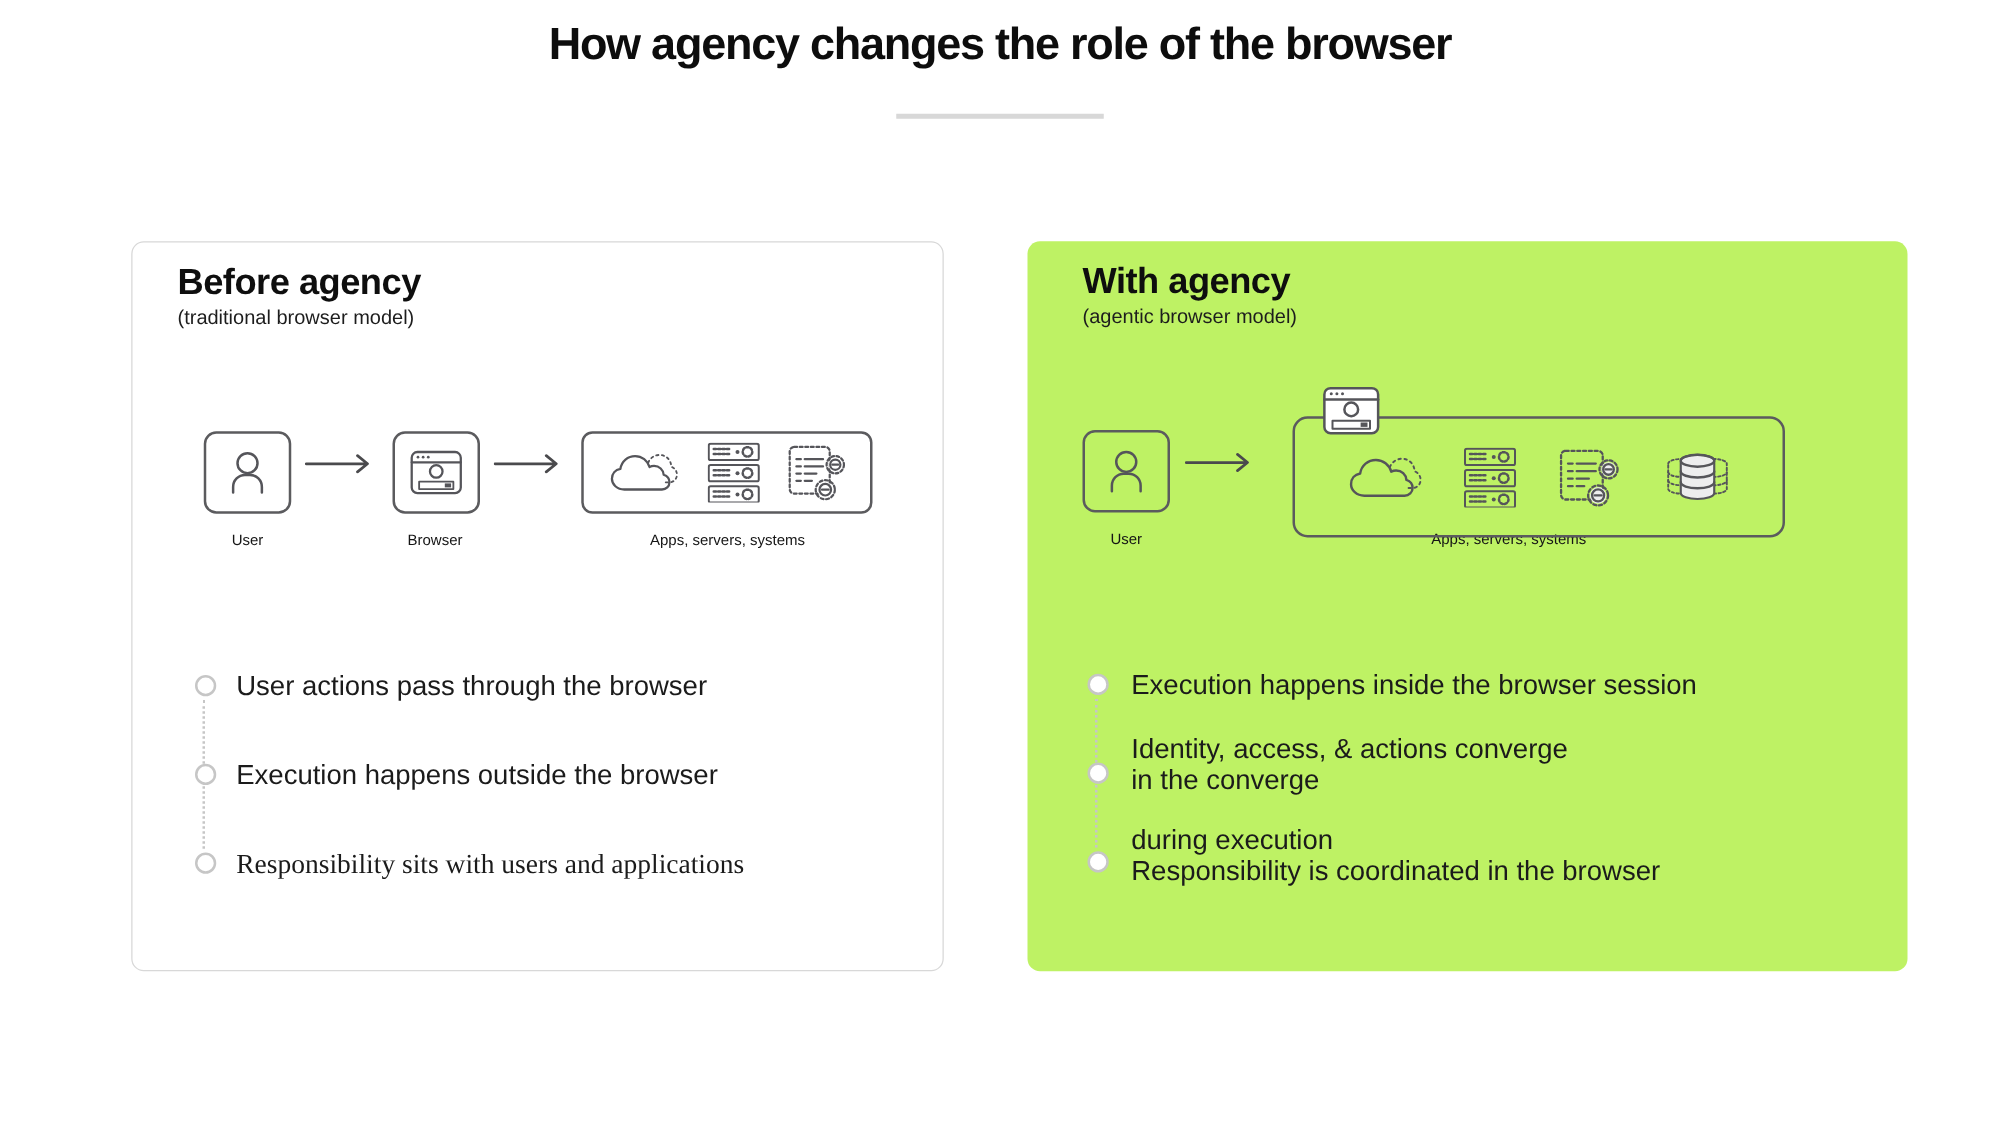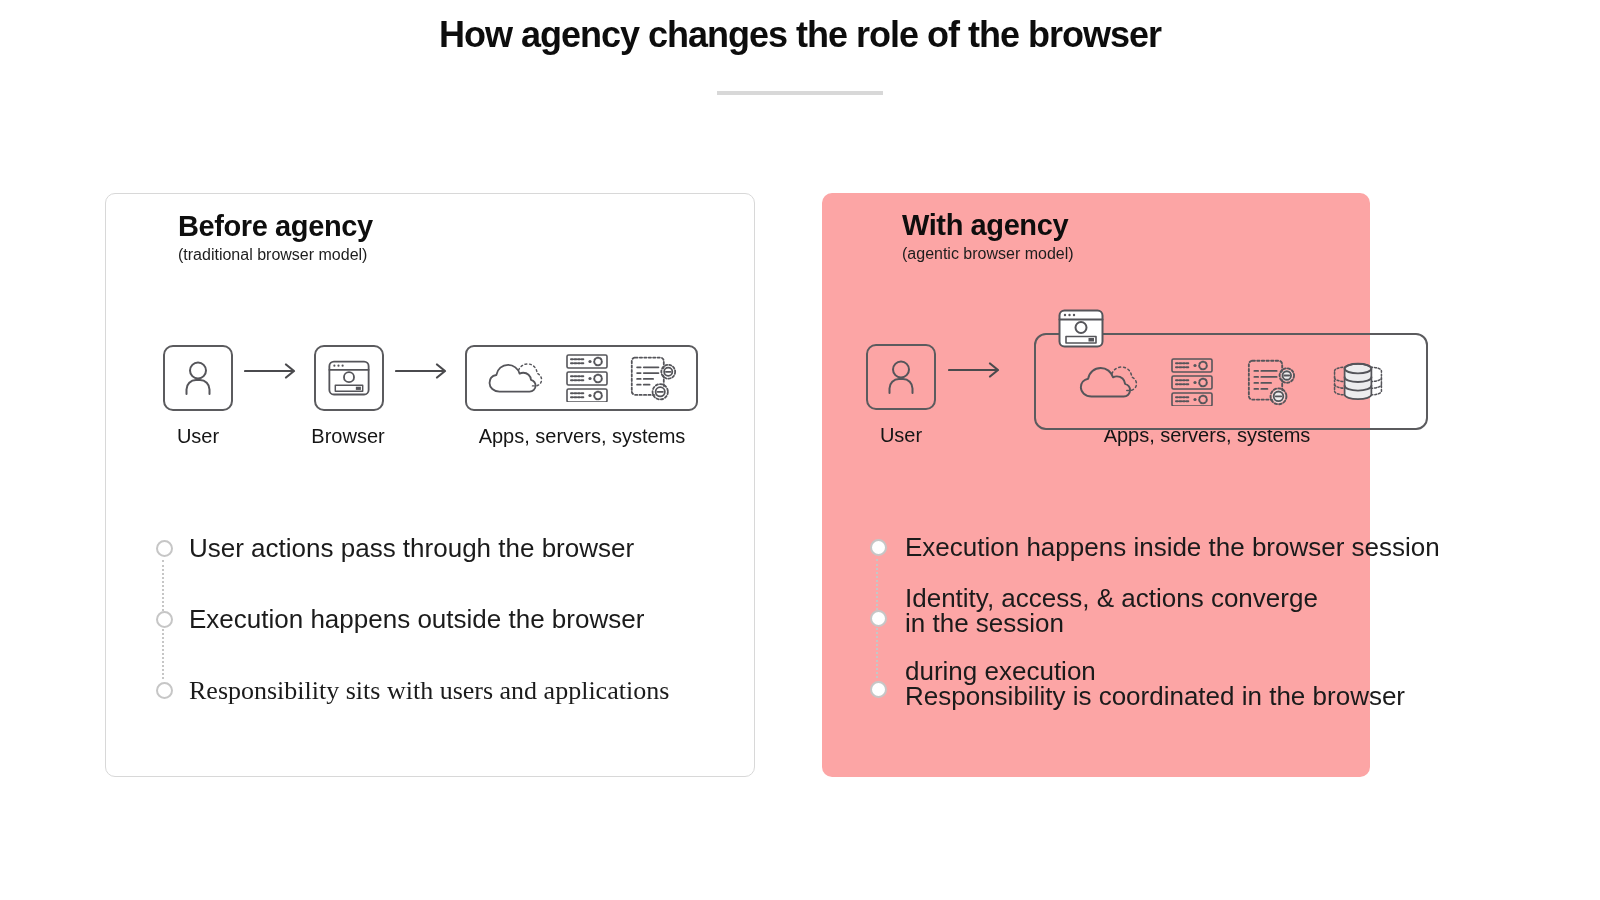--- a/index.html
+++ b/index.html
@@ -12,23 +12,23 @@
     position:absolute;top:12px;left:0;width:1600px;text-align:center;
     font-size:36px;font-weight:800;letter-spacing:-1px;color:#0d0d0d;line-height:1.3;
   }
   .title-underline{
     position:absolute;left:717px;top:91px;width:166px;height:4px;background:#d8d8d8;
   }
   .panel{
     position:absolute;top:193px;height:584px;border-radius:10px;box-sizing:border-box;
   }
   .panel.before{left:105px;width:650px;background:#ffffff;border:1px solid #d8d8d8;--iconbg:#ffffff;}
-  .panel.with{left:822px;width:548px;background:#fca5a5;--iconbg:#ededee;}
-
-  .panel-header{position:absolute;top:16px;margin-left:36px;}
+  .panel.with{left:822px;width:704px;background:#bef264;--iconbg:#ededee;}
+
+  .panel-header{position:absolute;top:16px;}
   .panel.before .panel-header{left:36px;}
   .panel.with .panel-header{left:44px;}
   .panel-heading{font-size:29px;font-weight:800;letter-spacing:-0.4px;color:#0e0e0e;line-height:1.15;}
   .panel-subheading{font-size:16px;color:#1d1d1d;margin-top:3px;}
 
   .icon-box{
     position:absolute;width:70px;height:66px;border:2px solid #5b5b5e;border-radius:10px;
     display:flex;align-items:center;justify-content:center;box-sizing:border-box;background:transparent;
   }
   .before .user-box{left:57px;top:151px;}
@@ -46,21 +46,21 @@
     display:flex;align-items:center;justify-content:space-between;padding:0 18px;
   }
   .apps-rect-lg{
     position:absolute;left:212px;top:140px;width:394px;height:97px;
     border:2px solid #5b5b5e;border-radius:12px;box-sizing:border-box;
     display:flex;align-items:center;justify-content:space-evenly;padding:0 6px;z-index:1;
   }
   .browser-float{position:absolute;left:236px;top:116px;z-index:2;line-height:0;}
 
   .diagram-label{
-    position:absolute;top:231px;font-size:20px;color:#151515;text-align:center;
+    position:absolute;top:231px;font-size:12px;color:#151515;text-align:center;
   }
   .before .label-user{left:27px;width:130px;}
   .before .label-browser{left:177px;width:130px;}
   .before .label-apps{left:351px;width:250px;}
   .with .label-user{left:14px;width:130px;}
   .with .label-apps{left:260px;width:250px;}
 
   .bullet-circle{
     position:absolute;width:13px;height:13px;border:2px solid #c6c6c6;border-radius:50%;
     background:#ffffff;z-index:2;
@@ -69,21 +69,21 @@
   .with .bullet-circle{left:48px;}
   .bc-1{top:346px;}
   .bc-2{top:417px;}
   .bc-3{top:488px;}
   .bullet-line{
     position:absolute;width:0;border-left:2px dotted #c6c6c6;top:366px;height:119px;z-index:1;
   }
   .before .bullet-line{left:56px;}
   .with .bullet-line{left:54px;}
   .bullet-text{
-    position:absolute;left:83px;font-size:26px;line-height:25px;color:#1b1b1b;white-space:nowrap;
+    position:absolute;left:83px;font-size:22px;line-height:25px;color:#1b1b1b;white-space:nowrap;
   }
   .bt-1{top:342px;}
   .before .bt-2{top:413px;}
   .before .bt-3{top:484px;font-family:Liberation Serif, serif;}
   .with .bt-2{top:393px;}
   .with .bt-3{top:466px;}
 
   svg{display:block;}
   .stroke{stroke:#55555a;fill:none;stroke-width:2;stroke-linecap:round;stroke-linejoin:round;}
   .thin{stroke-width:1.6;}
@@ -251,19 +251,19 @@
   <div class="diagram-label label-user">User</div>
   <div class="diagram-label label-apps">Apps, servers, systems</div>
 
   <div class="bullet-line"></div>
   <div class="bullet-circle bc-1"></div>
   <div class="bullet-circle bc-2"></div>
   <div class="bullet-circle bc-3"></div>
   <div class="bullet-text bt-1"><span>Execution happens inside the browser session</span></div>
   <div class="bullet-text bt-2">
     <div>Identity, access, &amp; actions converge</div>
-    <div>in the session</div>
+    <div>in the converge</div>
   </div>
   <div class="bullet-text bt-3">
     <div>during execution</div>
     <div>Responsibility is coordinated in the browser</div>
   </div>
 </div>
 
 </body></html>

